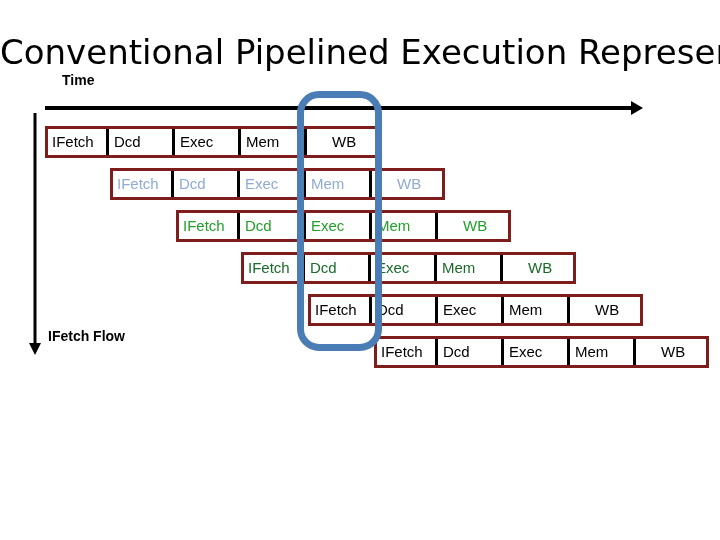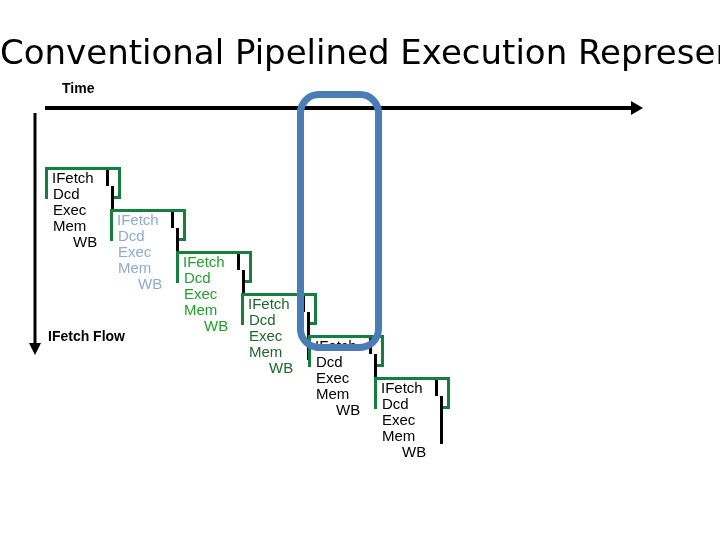--- a/index.html
+++ b/index.html
@@ -39,21 +39,21 @@
     color: #000000;
     text-align: center;
     letter-spacing: 0px;
     overflow: visible;
   }
 
   
   #time-label {
     position: absolute;
     left: 62px;
-    top: 80px;
+    top: 72px;
     font-size: 14px;
     font-weight: bold;
     color: #000000;
     line-height: 16px;
     white-space: nowrap;
   }
   #program-flow-label {
     position: absolute;
     left: 48px;
     top: 328px;
@@ -70,26 +70,24 @@
     left: 0; top: 0;
     width: 720px; height: 540px;
     pointer-events: none;
   }
 
   
   .pipe-row {
     position: absolute;
     height: 32px;
     display: flex;
-    flex-direction: column;
     align-items: stretch;
-    border: 3px solid #15803d;
+    border: 3px solid #7f1d1d;
     box-sizing: border-box;
     background: #ffffff;
-    margin-top: 41px;
   }
   .stage {
     box-sizing: border-box;
     border-right: 3px solid #000000;
     display: flex;
     align-items: center;
     padding-left: 5px;
     font-size: 15px;
     font-weight: normal;
     line-height: 16px;

